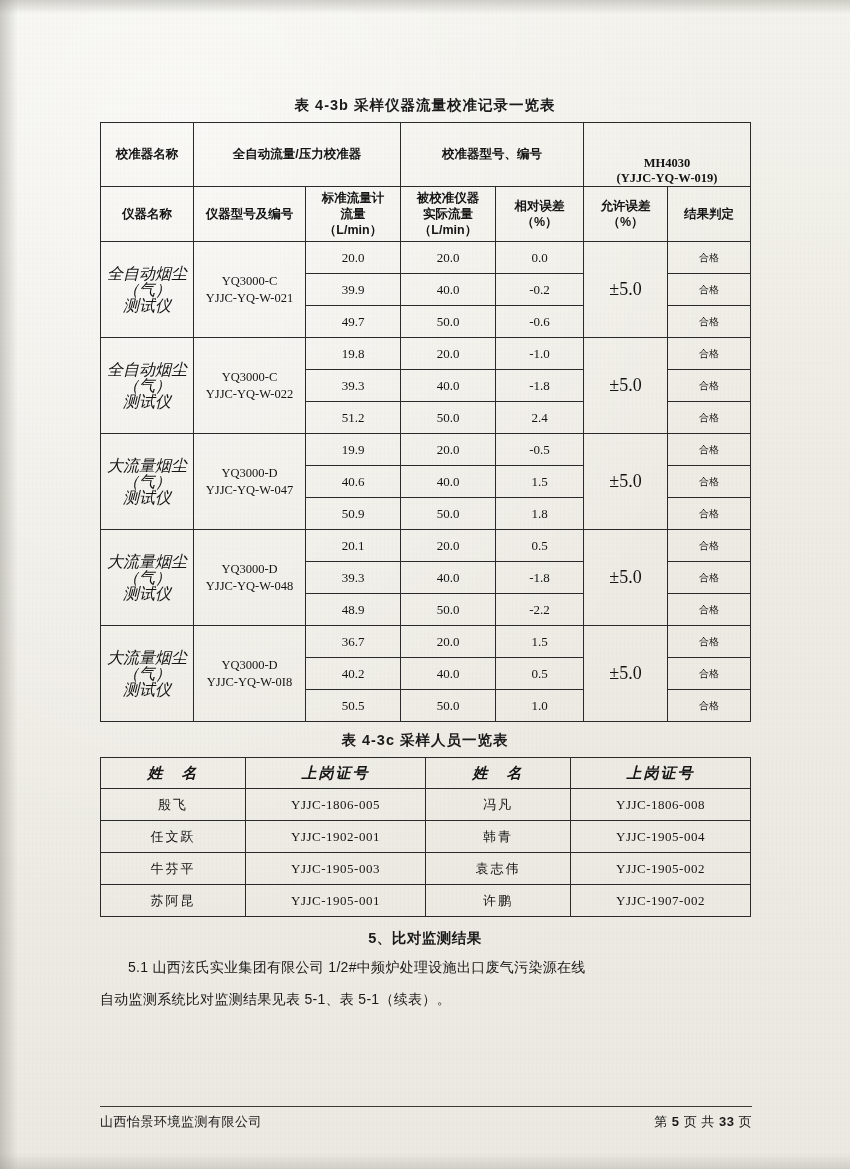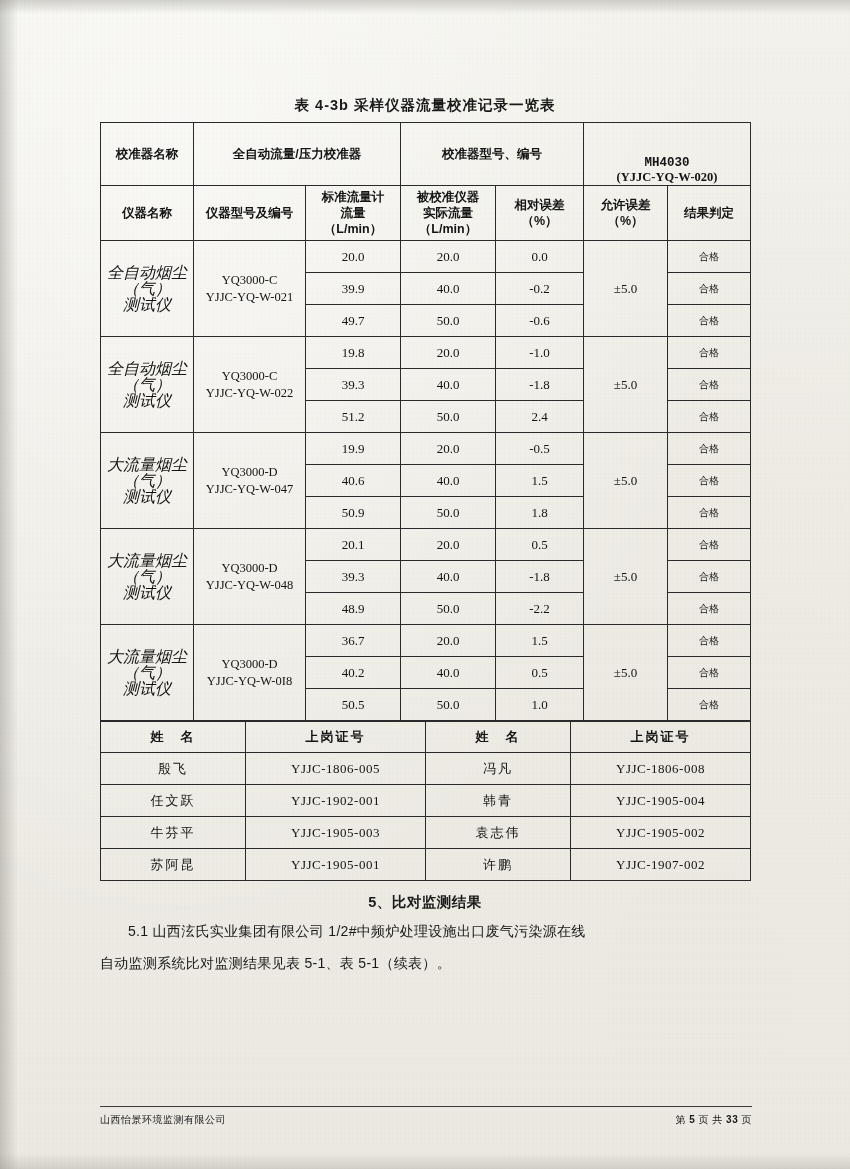--- a/index.html
+++ b/index.html
@@ -130,21 +130,21 @@
     font-size: 13px;
   }
   table.main td.model {
     line-height: 17px;
     font-family: "Liberation Serif", serif;
     font-size: 12.5px;
     text-align: center;
   }
   table.main td.tol {
     font-family: "Liberation Serif", serif;
-    font-size: 13px;
+    font-size: 18px;
   }
   table.main td.res {
     font-size: 10px;
   }
 
   table.staff td {
     height: 31px;
     font-size: 13px;
   }
   table.staff td.name {
@@ -152,21 +152,22 @@
   }
   table.staff td.cert {
     font-family: "Liberation Serif", serif;
     font-size: 13px;
     letter-spacing: .5px;
   }
   table.staff th {
     font-weight: bold;
     height: 30px;
     letter-spacing: 2px;
-    font-size: 13px;
+    font-size: 15px;
+    font-style: italic;
   }
 
   .para-head {
     margin-top: 12px;
     font-size: 14.5px;
     font-weight: bold;
     font-family: "Liberation Sans", sans-serif;
     letter-spacing: .5px;
     text-align: center;
   }
@@ -184,21 +185,21 @@
 
   .footer {
     position: absolute;
     left: 100px;
     top: 1106px;
     width: 652px;
     border-top: 1px solid #3a3a3a;
     padding-top: 6px;
     display: flex;
     justify-content: space-between;
-    font-size: 10px;
+    font-size: 13px;
     font-family: "Liberation Sans", sans-serif;
     color: #1a1a1a;
     letter-spacing: .5px;
   }
   .footer .pg b { font-weight: bold; }
 </style>
 </head>
 <body>
 
 <div class="page">
@@ -223,22 +224,22 @@
         <col style="width:88px">
         <col style="width:84px">
         <col style="width:83px">
       </colgroup>
       <tbody>
         <tr>
           <td class="hdr">校准器名称</td>
           <td class="hdr" colspan="2">全自动流量/压力校准器</td>
           <td class="hdr" colspan="2">校准器型号、编号</td>
           <td class="hdr" colspan="2">
-            <div style="font-family:Liberation Mono, monospace;margin-top:33px;">MH4030</div>
-            <div style="font-family:'Liberation Serif',serif;">(YJJC-YQ-W-020)</div>
+            <div style="font-family:Liberation Serif, serif;margin-top:33px;">MH4030</div>
+            <div style="font-family:'Liberation Serif',serif;">(YJJC-YQ-W-019)</div>
           </td>
         </tr>
         <tr>
           <td class="hdr-tall">仪器名称</td>
           <td class="hdr-tall">仪器型号及编号</td>
           <td class="hdr-tall">
             <div>标准流量计</div>
             <div>流量</div>
             <div>（L/min）</div>
           </td>
@@ -398,20 +399,21 @@
         </tr>
         <tr>
           <td class="val">50.5</td>
           <td class="val">50.0</td>
           <td class="val">1.0</td>
           <td class="res">合格</td>
         </tr>
       </tbody>
     </table>
 
+    <div class="tbl-title-2">表 4-3c  采样人员一览表</div>
 
     <table class="staff">
       <colgroup>
         <col style="width:145px">
         <col style="width:180px">
         <col style="width:145px">
         <col style="width:180px">
       </colgroup>
       <tbody>
         <tr>

